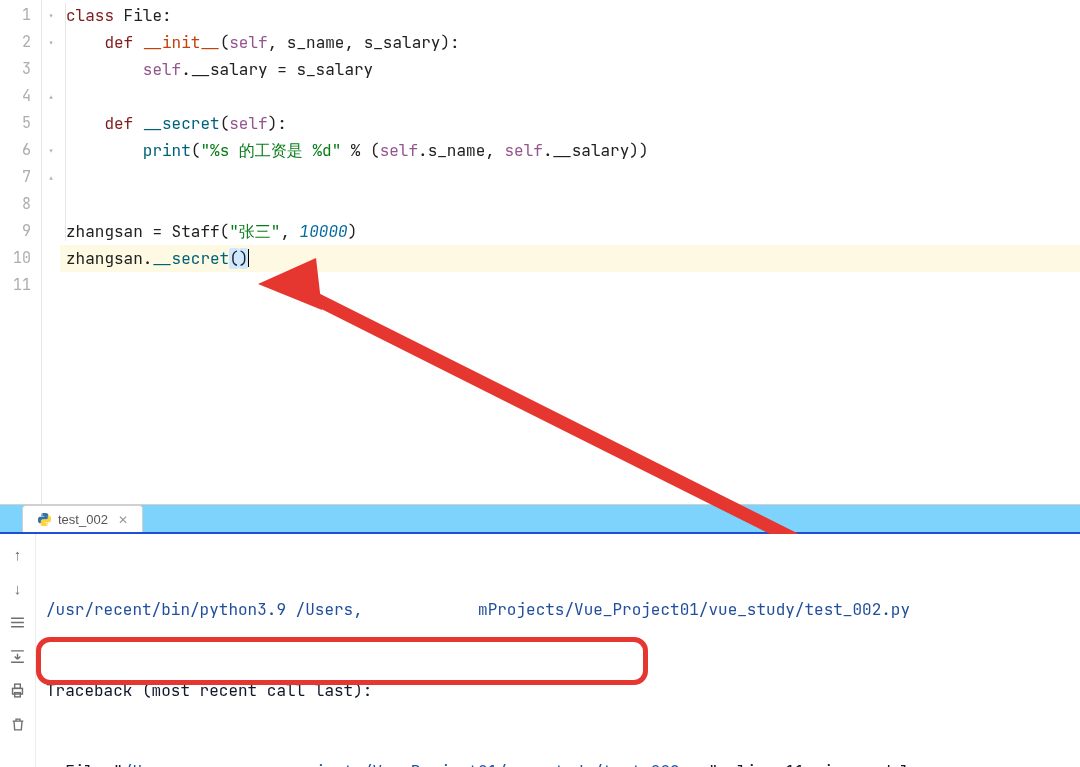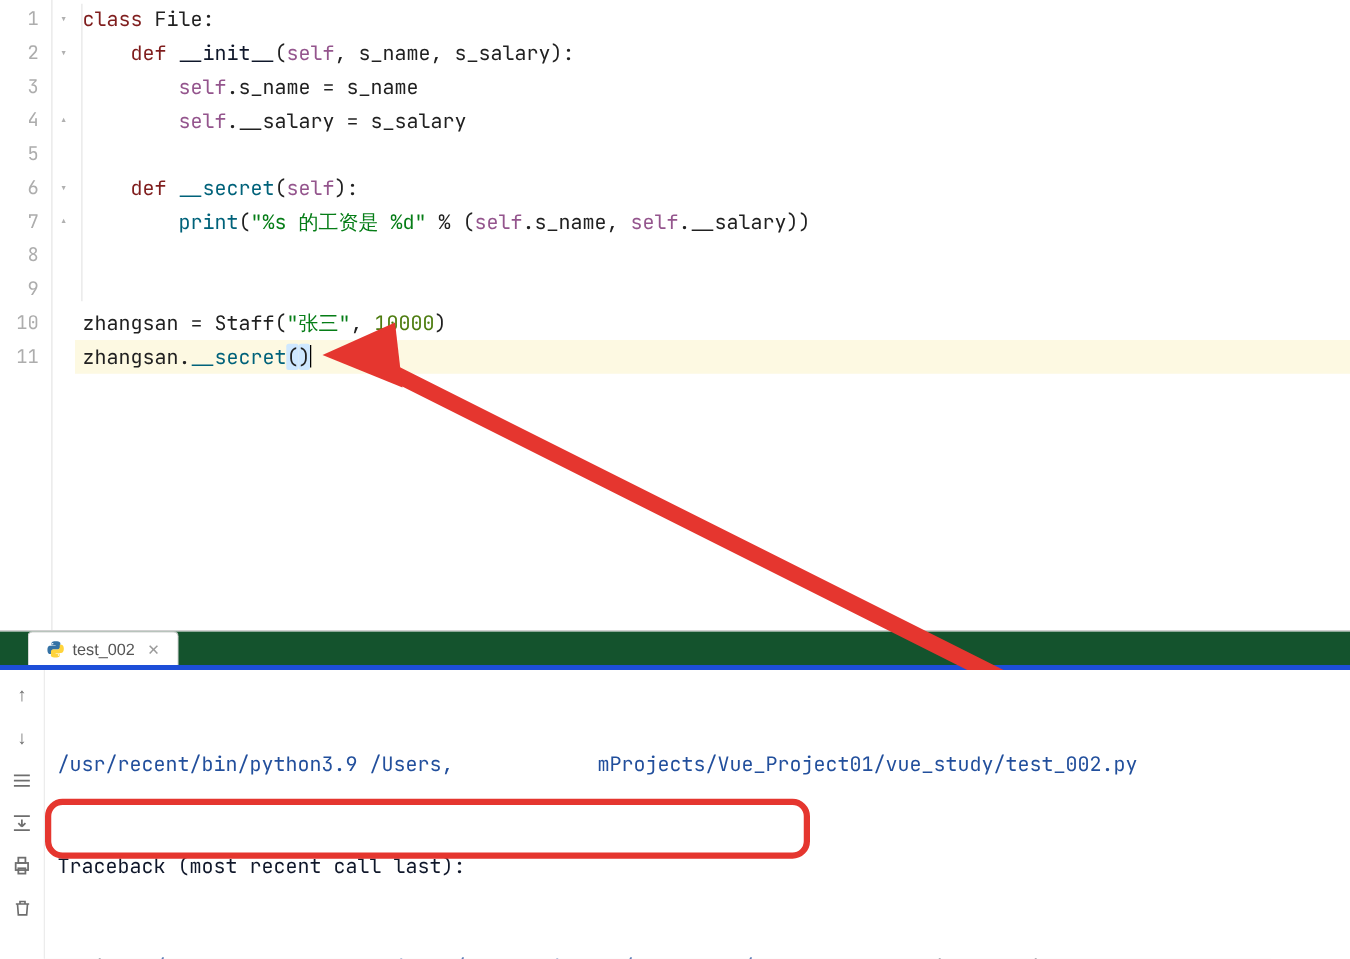--- a/index.html
+++ b/index.html
@@ -10,35 +10,35 @@
   .editor { position: relative; display: flex; flex: 0 0 505px; background: #ffffff; border-bottom: 1px solid #d0d0d0; }
   .gutter { flex: 0 0 42px; background: #ffffff; border-right: 1px solid #e6e6e6; padding-top: 2px; }
   .gutter .ln { height: 27px; line-height: 27px; text-align: right; padding-right: 10px; color: #adadad; font-size: 15px; }
   .fold-col { flex: 0 0 18px; padding-top: 2px; }
   .fold-col .f { height: 27px; display: flex; align-items: center; justify-content: center; color: #b0b0b0; font-size: 11px; }
   .code { flex: 1; padding-top: 2px; position: relative; }
   .code .line { height: 27px; line-height: 27px; font-size: 16px; white-space: pre; color: #212121; padding-left: 6px; }
   .code .line.hl { background: #fdf9e2; }
   .kwd { color: #7f1d1d; }
   .fn  { color: #00627a; }
-  .mag { color: #0f172a; }
+  .mag { color: #c2410c; }
   .self { color: #94558d; }
   .str { color: #067d17; }
-  .num { color: #4d7c0f; }
+  .num { color: #0369a1; font-style: italic; }
   .txt { color: #212121; }
   .cursor { display: inline-block; width: 1px; height: 18px; background: #000; vertical-align: -3px; }
   .sel { background: #cfe8ff; border-radius: 2px; }
 
   .v-line { position: absolute; left: 5px; top: 3px; width: 1px; background: #e6e6e6; }
   .v-line.a { height: 238px; }
 
   svg.arrow { position: absolute; left: 0; top: 0; pointer-events: none; }
 
   
-  .tabs-row { display: flex; align-items: flex-end; height: 33px; background: #14532d; border-bottom: 4px solid #1d4ed8; padding-left: 22px; gap: 0; }
+  .tabs-row { display: flex; align-items: flex-end; height: 33px; background: #7dd3fc; border-bottom: 2px solid #1d4ed8; padding-left: 22px; gap: 0; }
   .run-tab { display: flex; align-items: center; gap: 6px; padding: 6px 14px 5px; background: #ffffff; border: 1px solid #d0d0d0; border-bottom: none; border-top-left-radius: 4px; border-top-right-radius: 4px; font-size: 13px; color: #555; font-family: -apple-system, "Segoe UI", sans-serif; }
   .py-icon { width: 15px; height: 15px; }
   .x-icon { color: #9a9a9a; font-size: 12px; margin-left: 4px; }
 
   
   .console-wrap { flex: 1; display: flex; background: #ffffff; position: relative; }
   .tool-col { width: 36px; background: #ffffff; border-right: 1px solid #ececec; display: flex; flex-direction: column; align-items: center; gap: 14px; padding-top: 10px; }
   .tool { width: 20px; height: 20px; display: flex; align-items: center; justify-content: center; color: #6e6e6e; font-size: 15px; font-family: -apple-system, sans-serif; }
   .console { flex: 1; padding: 8px 8px 8px 10px; font-size: 16px; line-height: 27px; color: #333; overflow: hidden; white-space: pre; }
   .console .c-line { height: 27px; }
@@ -79,21 +79,20 @@
       <div class="f"></div>
         <div class="f"></div>
         <div class="f"></div>
         <div class="f"></div>
     </div>
     <div class="code">
       <div class="v-line a"></div>
 
       <div class="line"><span class="kwd">class </span><span class="txt">File:</span></div>
       <div class="line"><span>    </span><span class="kwd">def </span><span class="mag">__init__</span><span>(</span><span class="self">self</span><span>, s_name, s_salary):</span></div>
-      <div class="line"><span>        </span><span class="self">self</span><span>.s_name = s_name</span></div>
       <div class="line"><span>        </span><span class="self">self</span><span>.__salary = s_salary</span></div>
       <div class="line"><span></span></div>
       <div class="line"><span>    </span><span class="kwd">def </span><span class="fn">__secret</span><span>(</span><span class="self">self</span><span>):</span></div>
       <div class="line"><span>        </span><span class="fn">print</span><span>(</span><span class="str">"%s 的工资是 %d"</span><span> % (</span><span class="self">self</span><span>.s_name, </span><span class="self">self</span><span>.__salary))</span></div>
       <div class="line"><span></span></div>
       <div class="line"><span></span></div>
       <div class="line"><span>zhangsan = Staff(</span><span class="str">"张三"</span><span>, </span><span class="num">10000</span><span>)</span></div>
       <div class="line hl"><span>zhangsan.</span><span class="fn">__secret</span><span class="sel">(</span><span class="sel">)</span><span class="cursor"></span></div>
 
       <svg class="arrow" width="1000" height="600">

